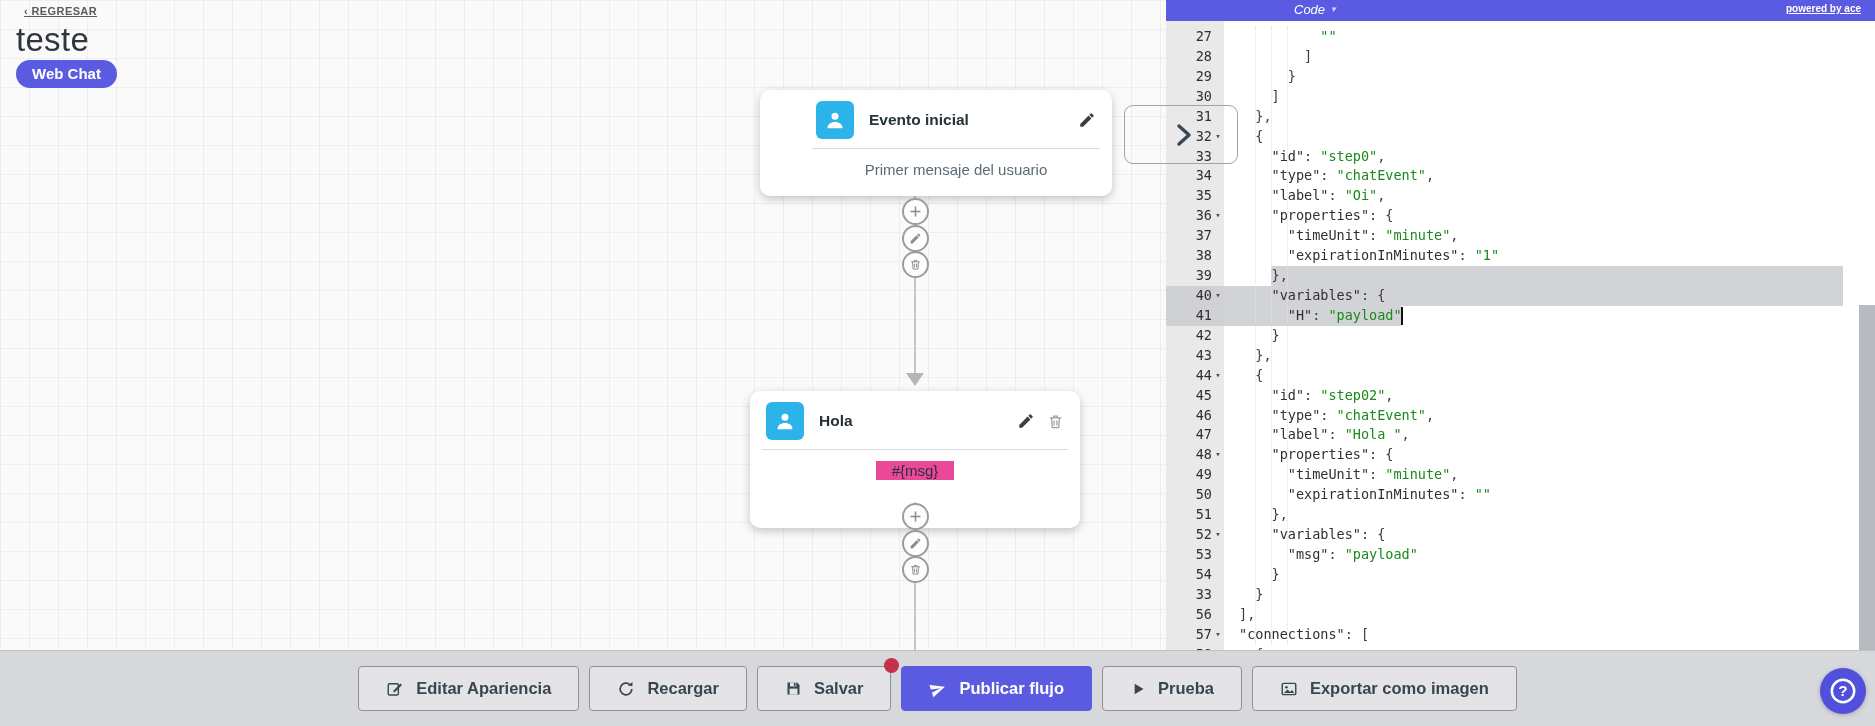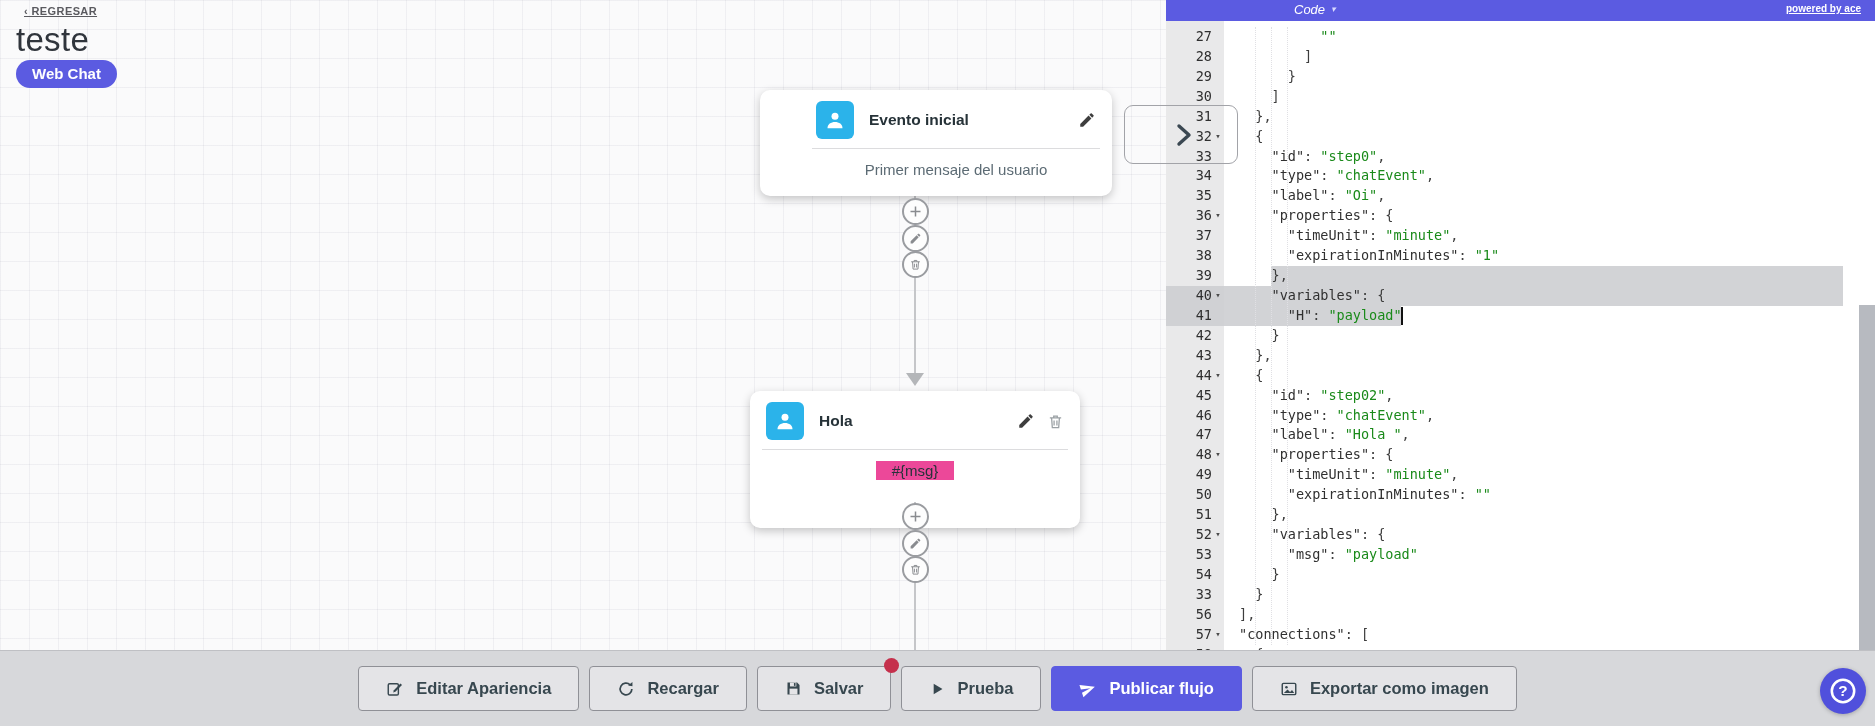--- a/index.html
+++ b/index.html
@@ -367,32 +367,32 @@
           <path d="M3.5 3.5h13.6l3.4 3.4v13.6H3.5z" fill="#37474f"></path>
           <rect x="7" y="3.5" width="9" height="5.6" fill="#e4e4e7"></rect>
           <rect x="12.6" y="4.3" width="2.3" height="4" fill="#37474f"></rect>
           <rect x="6.4" y="12.2" width="11.2" height="8.3" fill="#e4e4e7"></rect>
         </svg>
       <span>Salvar</span>
     </button>
     <span class="badge-dot"></span>
   </span>
 
+  <button class="tb-btn primary">
+    <svg width="18" height="18" viewBox="0 0 24 24">
+        <path transform="rotate(-18 12 12)" d="M2.8 20.6 21.6 12 2.8 3.4l-.01 6.3 12.6 2.3-12.6 2.3z" fill="#ffffff"></path>
+      </svg>
+    <span>Publicar flujo</span>
+  </button>
+
   <button class="tb-btn">
     <svg width="16" height="16" viewBox="0 0 24 24">
         <path d="M7 4.2v15.6l13.2-7.8z" fill="#37474f"></path>
       </svg>
     <span>Prueba</span>
-  </button>
-
-  <button class="tb-btn primary">
-    <svg width="18" height="18" viewBox="0 0 24 24">
-        <path transform="rotate(-18 12 12)" d="M2.8 20.6 21.6 12 2.8 3.4l-.01 6.3 12.6 2.3-12.6 2.3z" fill="#ffffff"></path>
-      </svg>
-    <span>Publicar flujo</span>
   </button>
 
   <button class="tb-btn">
     <svg width="18" height="18" viewBox="0 0 24 24">
         <rect x="3" y="4.5" width="18" height="15" rx="1.6" fill="none" stroke="#37474f" stroke-width="1.9"></rect>
         <circle cx="8.6" cy="9.6" r="1.7" fill="#37474f"></circle>
         <path d="M5.2 17.3l4.8-4.8 3.4 3.4 2.6-2.6 3 4z" fill="#37474f"></path>
       </svg>
     <span>Exportar como imagen</span>
   </button>

